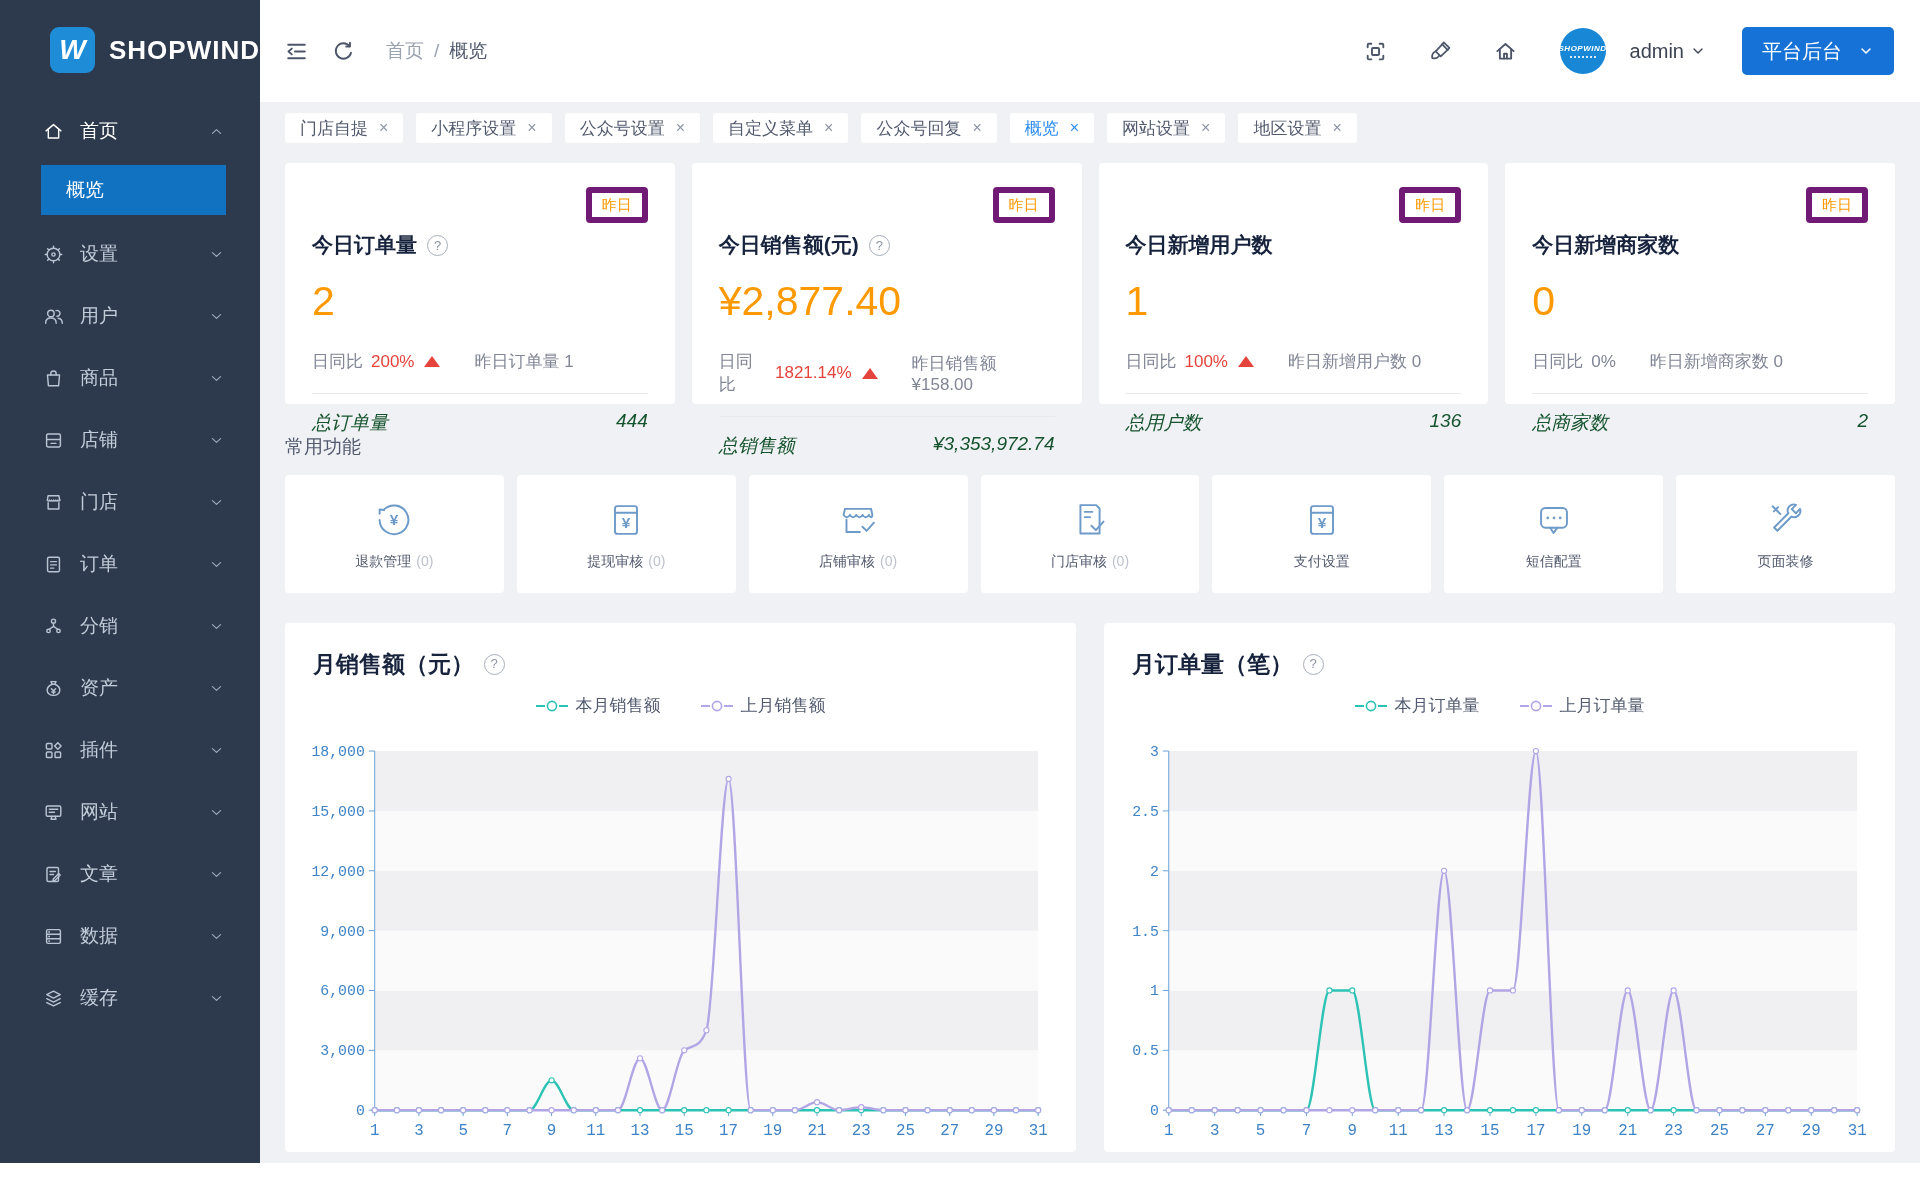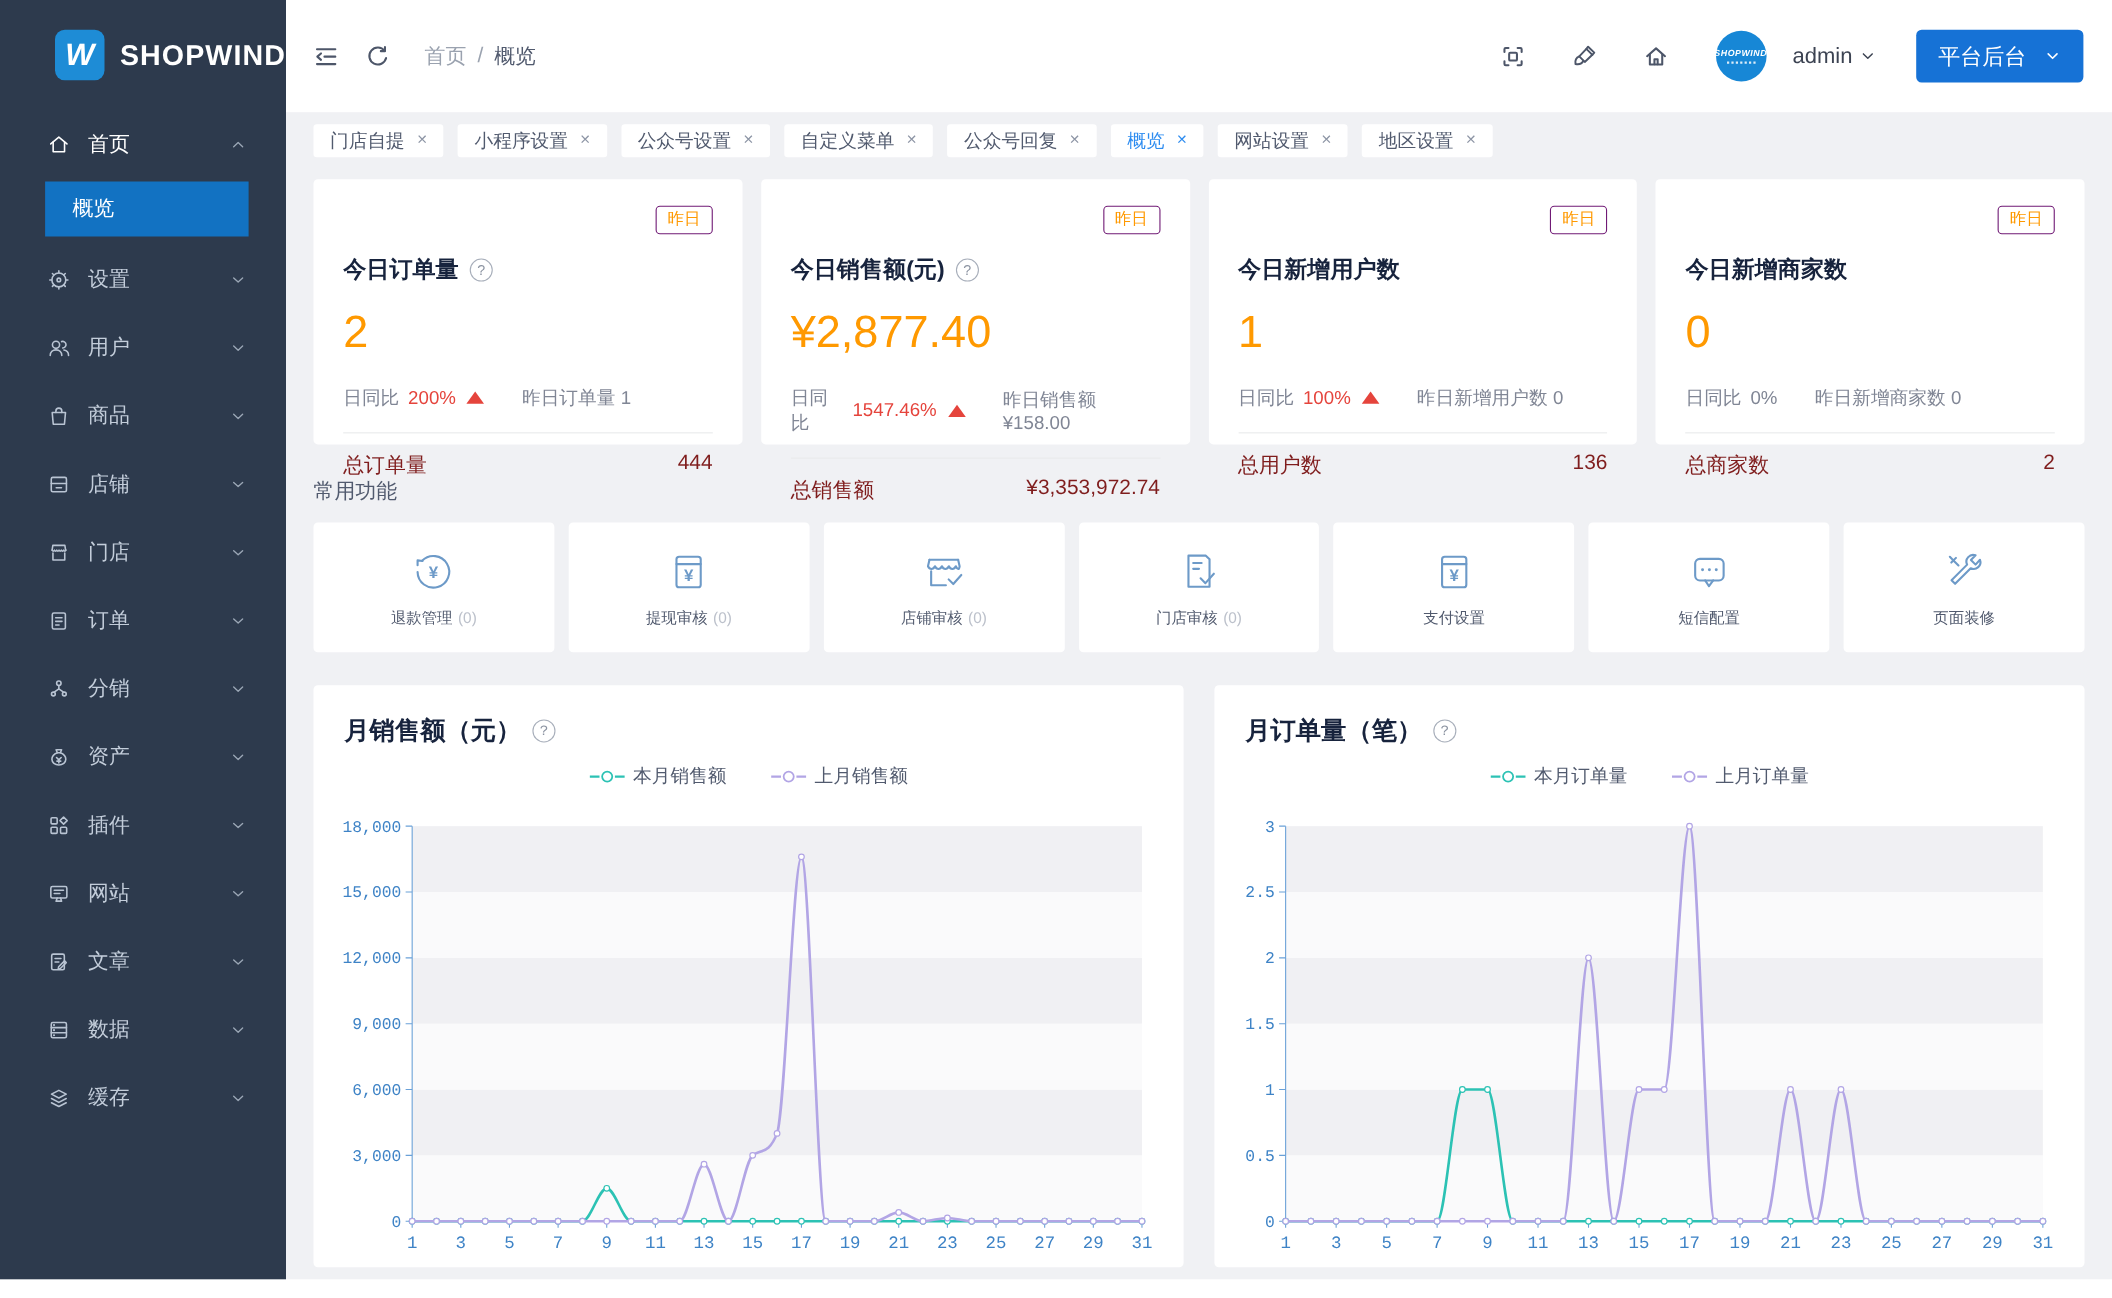--- a/index.html
+++ b/index.html
@@ -55,29 +55,29 @@
 
   
   .content { padding:0 25px; flex:1; }
   .stats-row { display:flex; gap:17px; margin-top:20px; }
   .stat-card { flex:1; background:#fff; border-radius:4px; height:241px; padding:24px 27px 20px; display:flex; flex-direction:column; }
   .sc-head { display:flex; align-items:flex-start; }
   .sc-title-wrap { display:flex; align-items:center; gap:10px; flex:1;margin-top:44px; }
   .sc-title { font-size:21px; font-weight:bold; color:#17233d; }
   .help { width:21px; height:21px; border:1px solid #a7aeba; border-radius:50%; color:#8b93a1; font-size:13px; display:inline-flex; align-items:center; justify-content:center; cursor:pointer; flex:none; }
   .help::before { content:"?"; }
-  .badge { border:1px solid #701a75; color:#ff9900; font-size:15px; padding:3px 10px; border-radius:4px; line-height:1.2; }
+  .badge { border:6px solid #701a75; color:#ff9900; font-size:15px; padding:3px 10px; border-radius:4px; line-height:1.2; }
   .sc-value { font-size:41px; color:#ff9900; margin-top:22px; line-height:1; }
   .sc-compare { margin-top:28px; font-size:17px; color:#808695; display:flex; align-items:center; }
   .cmp-value { margin-left:8px; }
   .cmp-value.red { color:#e5443c; }
   .tri-up { width:0; height:0; border-left:8px solid transparent; border-right:8px solid transparent; border-bottom:11px solid #e5443c; display:inline-block; margin-left:10px; }
   .cmp-yesterday { margin-left:34px; }
   .sc-divider { border-top:1px solid #e8eaec; margin-top:20px; }
-  .sc-total { display:flex; justify-content:space-between; margin-top:16px; font-size:19px; color:#7f1d1d; }
+  .sc-total { display:flex; justify-content:space-between; margin-top:16px; font-size:19px; color:#14532d;font-style:italic; }
 
   
   .section-label { margin:30px 0 15px; font-size:19px; color:#515a6e; }
   .qa-row { display:flex; gap:13px; }
   .qa-card { flex:1; background:#fff; border-radius:4px; height:118px; display:flex; flex-direction:column; align-items:center; justify-content:center; cursor:pointer; }
   .qa-icon { width:46px; height:46px; color:#6d9ac8; }
   .qa-icon svg { width:100%; height:100%; }
   .qa-label { margin-top:10px; font-size:14px; color:#515a6e; }
   .qa-count { color:#bcc1cb; margin-left:5px; }
 
@@ -441,21 +441,21 @@
           <div class="sc-head">
             <div class="sc-title-wrap">
               <span class="sc-title">今日销售额(元)</span>
               <span class="help"></span>
             </div>
             <span class="badge">昨日</span>
           </div>
           <div class="sc-value">¥2,877.40</div>
           <div class="sc-compare">
             <span>日同比</span>
-            <span class="cmp-value red">1547.46%</span>
+            <span class="cmp-value red">1821.14%</span>
             <span class="tri-up"></span>
             <span class="cmp-yesterday">昨日销售额 ¥158.00</span>
           </div>
           <div class="sc-divider"></div>
           <div class="sc-total">
             <span>总销售额</span>
             <span>¥3,353,972.74</span>
           </div>
         </div>
 

